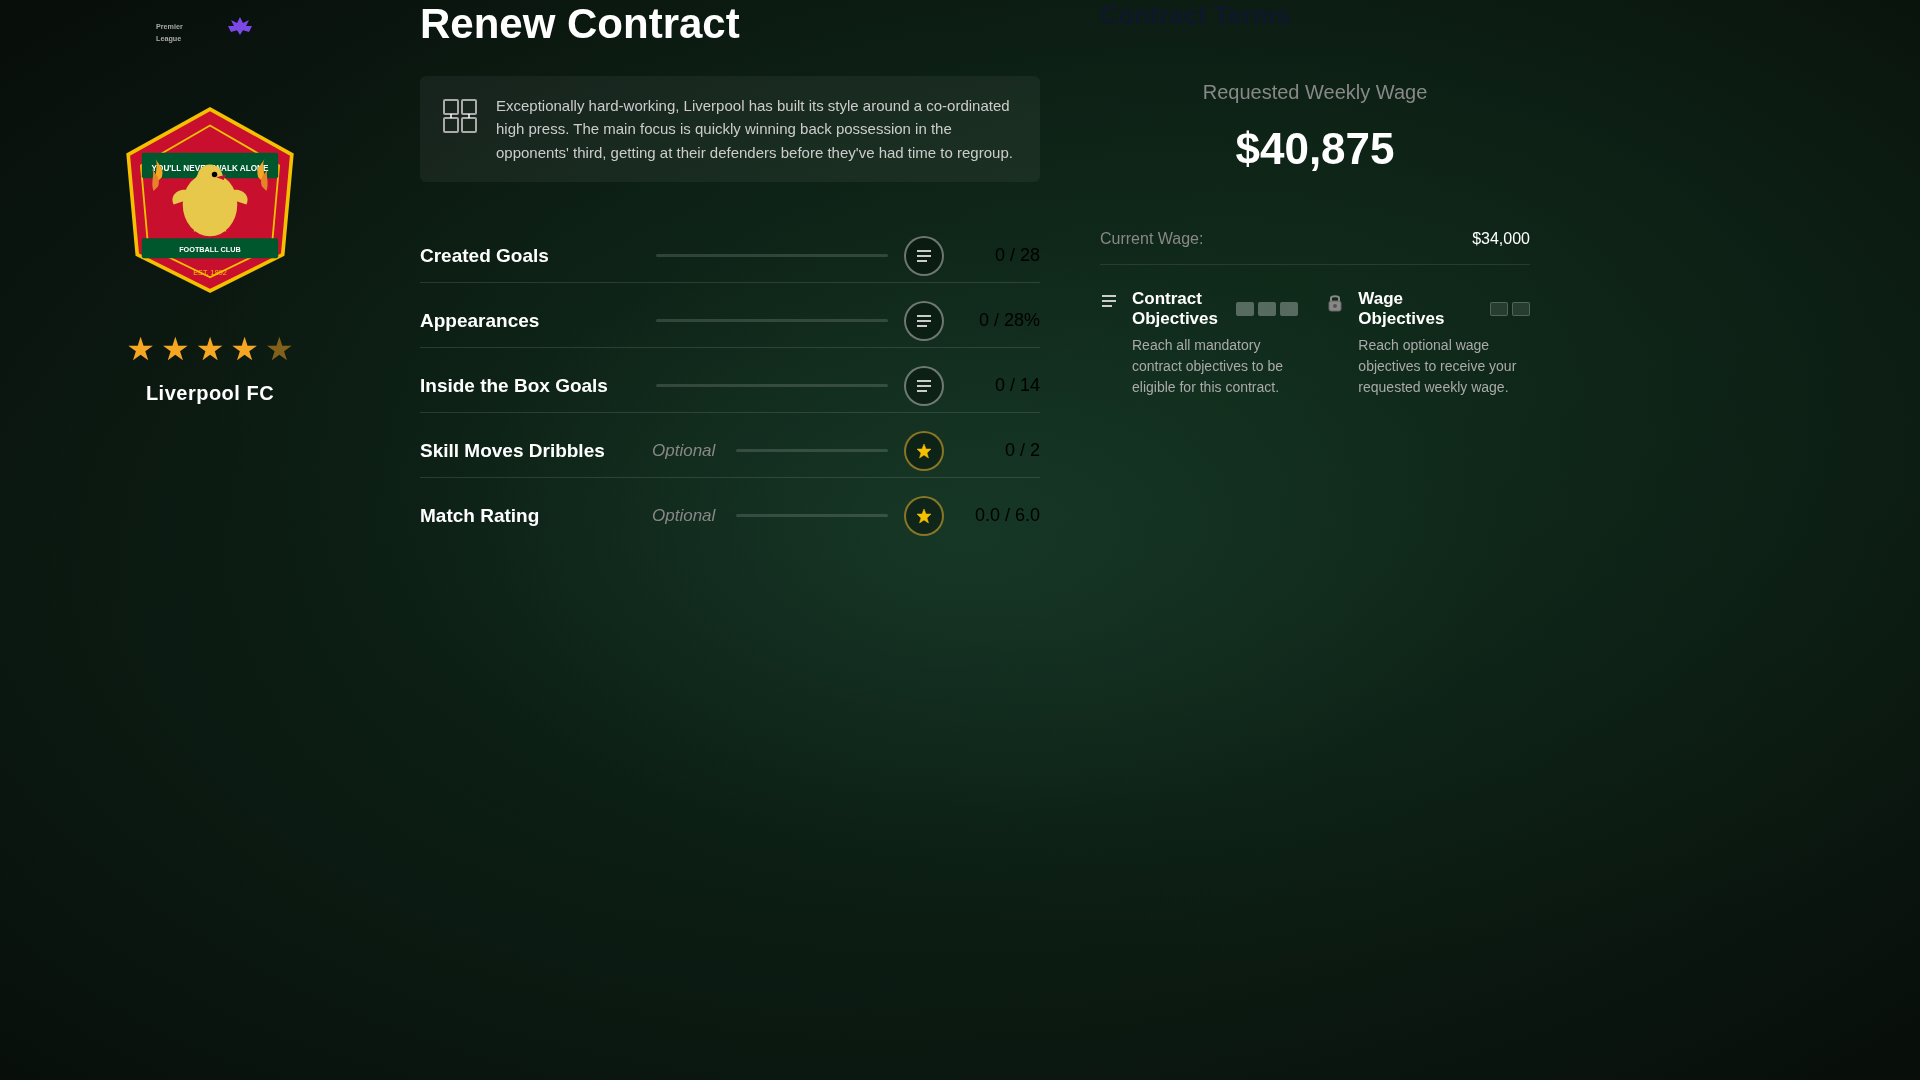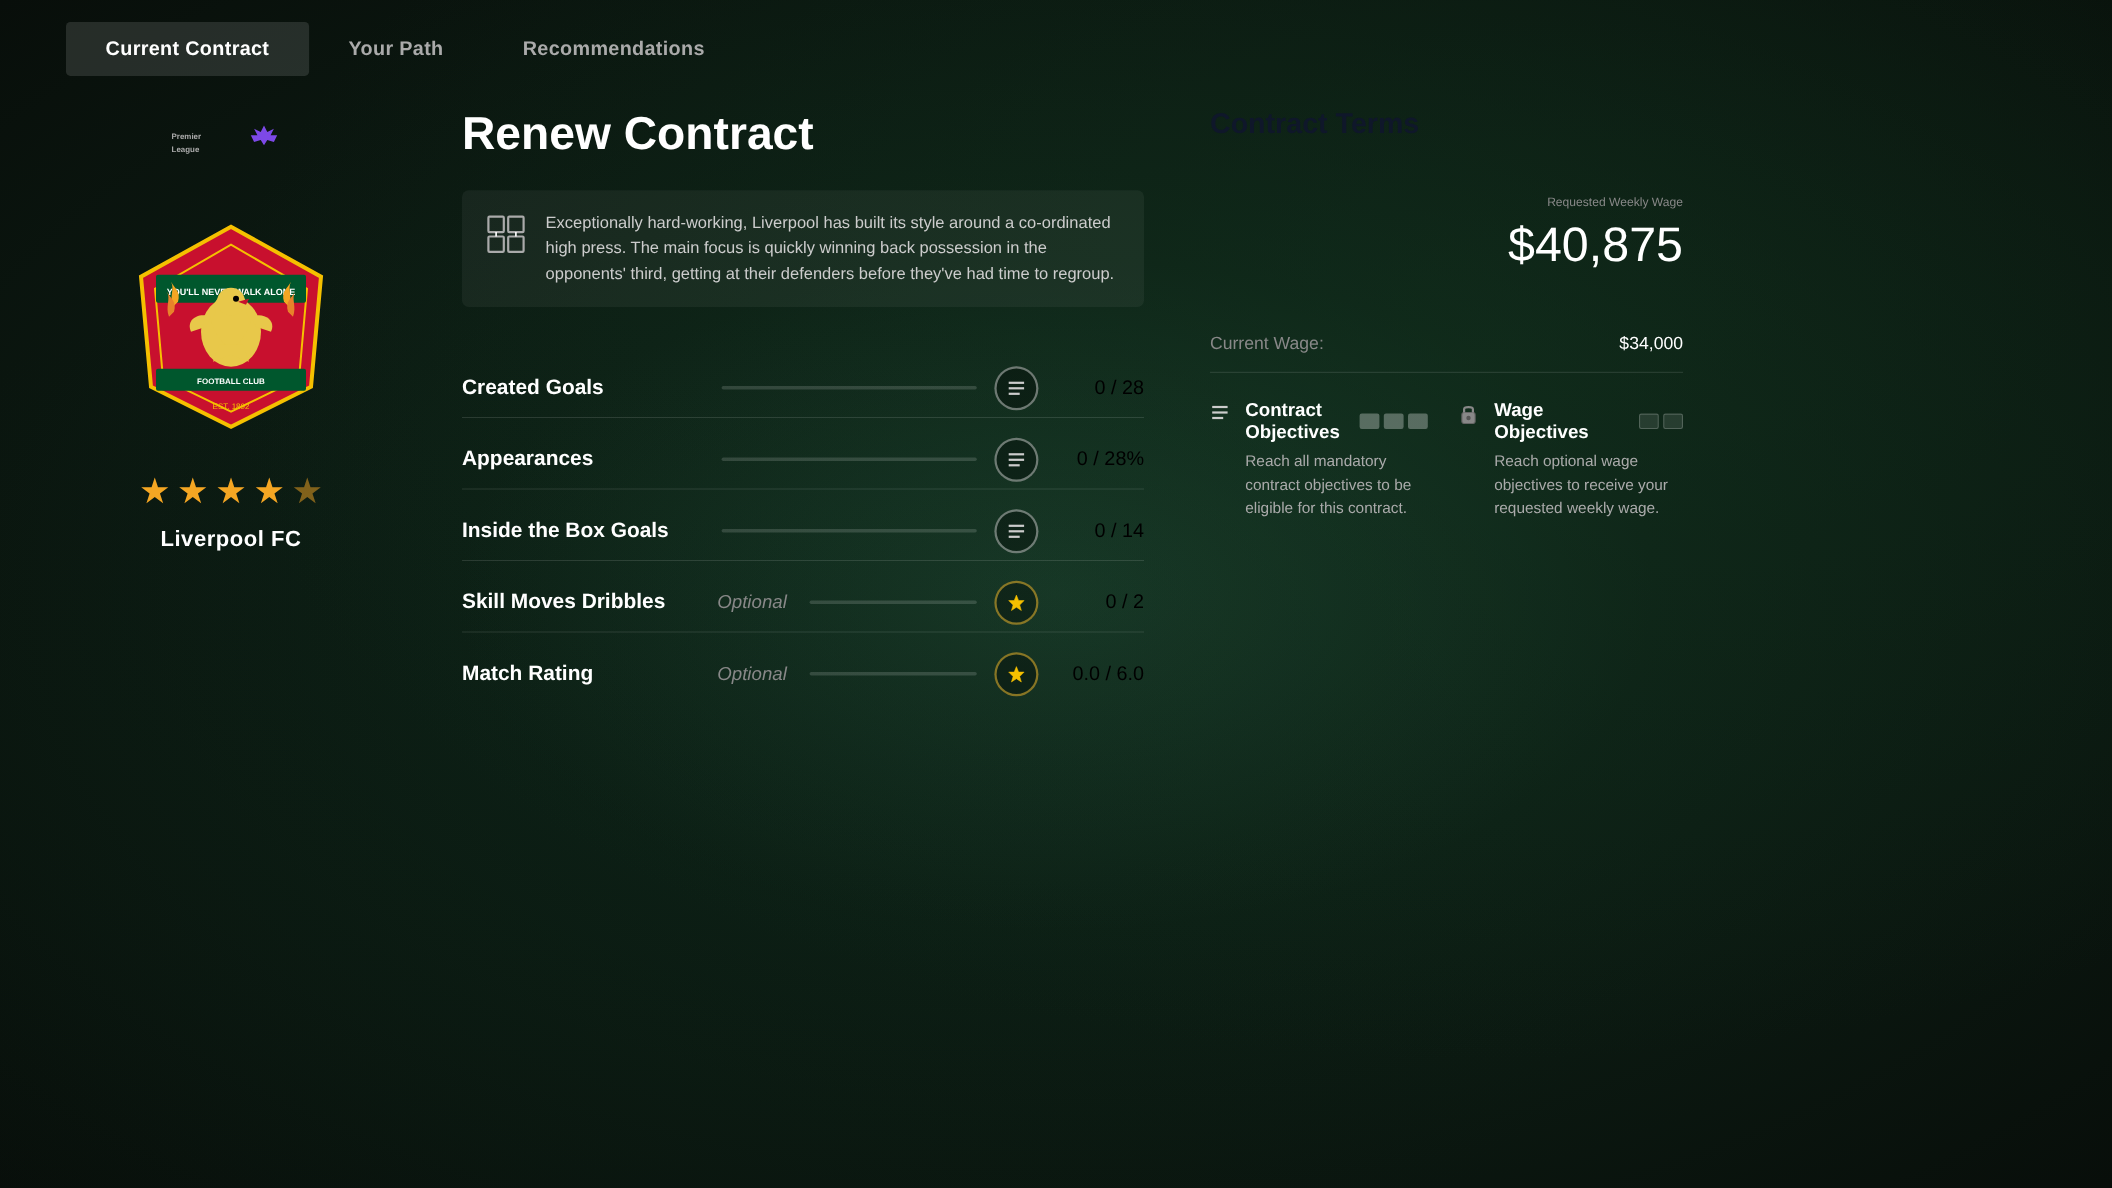--- a/index.html
+++ b/index.html
@@ -251,31 +251,31 @@
       font-weight: 700;
       color: #0f172a;
       margin-bottom: 50px;
     }
 
     .wage-section {
       margin-bottom: 40px;
     }
 
     .wage-label {
-      font-size: 11px;
+      font-size: 20px;
       color: #888888;
-      text-align: right;
-      margin-bottom: 8px;
+      text-align: center;
+      margin-bottom: 20px;
     }
 
     .wage-amount {
       font-size: 44px;
-      font-weight: 400;
-      color: #ffffff;
-      text-align: right;
+      font-weight: 700;
+      color: #ffffff;
+      text-align: center;
     }
 
     .current-wage-row {
       display: flex;
       justify-content: space-between;
       align-items: center;
       padding: 16px 0;
       border-bottom: 1px solid rgba(255,255,255,0.1);
       margin-bottom: 24px;
     }
@@ -347,25 +347,20 @@
       color: #aaaaaa;
       line-height: 1.5;
     }
 
   </style>
 </head>
 <body>
 
 <div class="container">
 
-  <div class="nav-tabs">
-    <div class="nav-tab active">Current Contract</div>
-    <div class="nav-tab">Your Path</div>
-    <div class="nav-tab">Recommendations</div>
-  </div>
 
 
   <div class="main-content">
 
     <div class="club-panel">
 
       <div class="league-logo">
         <svg width="120" height="60" viewBox="0 0 200 80">
 
           <text x="10" y="30" font-size="12" fill="#aaaaaa" font-family="Arial" font-weight="bold">Premier</text>

